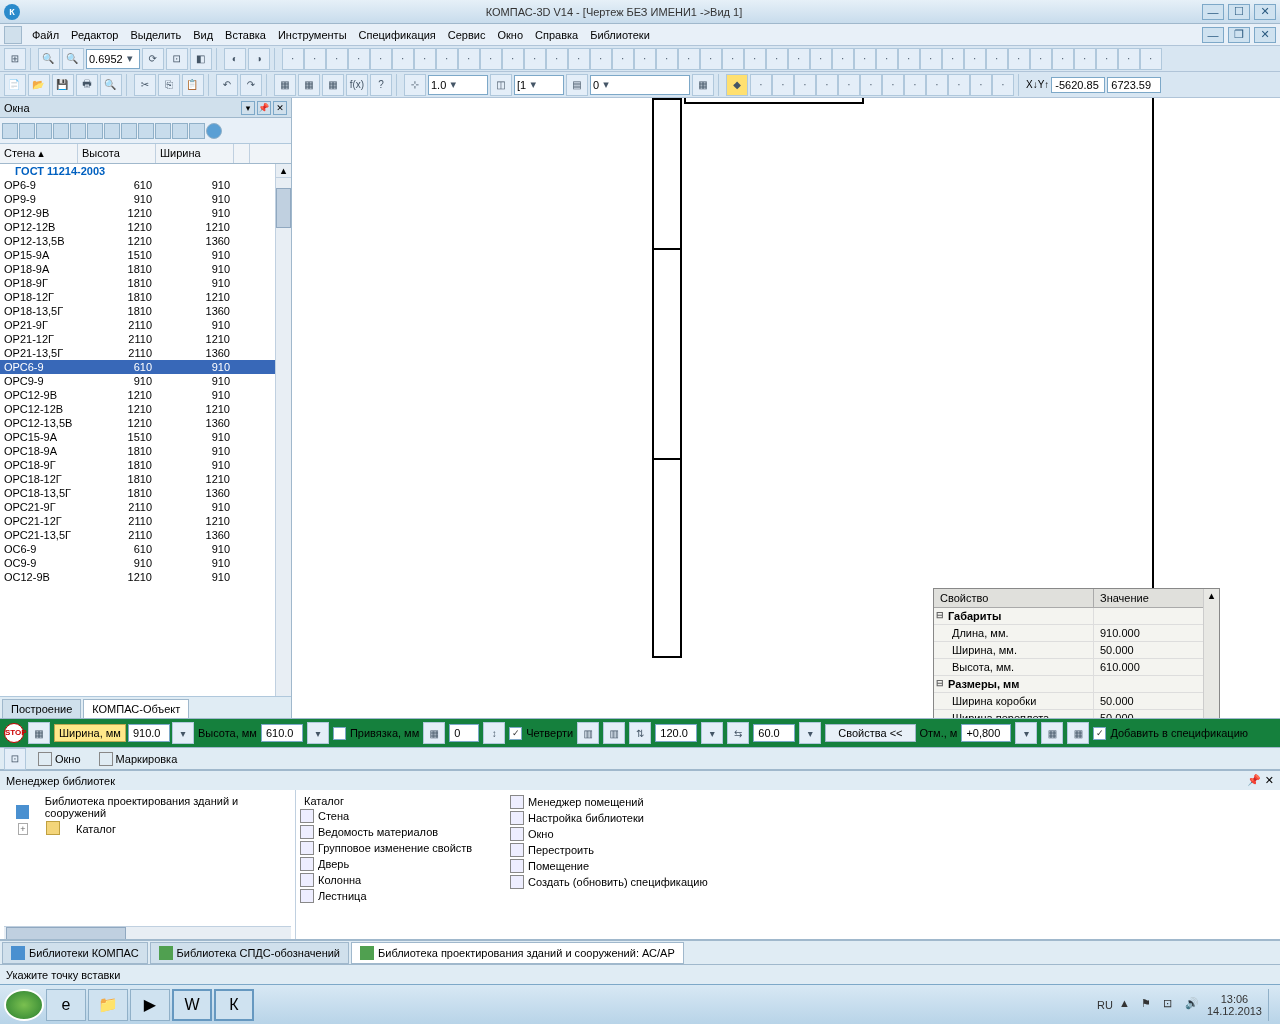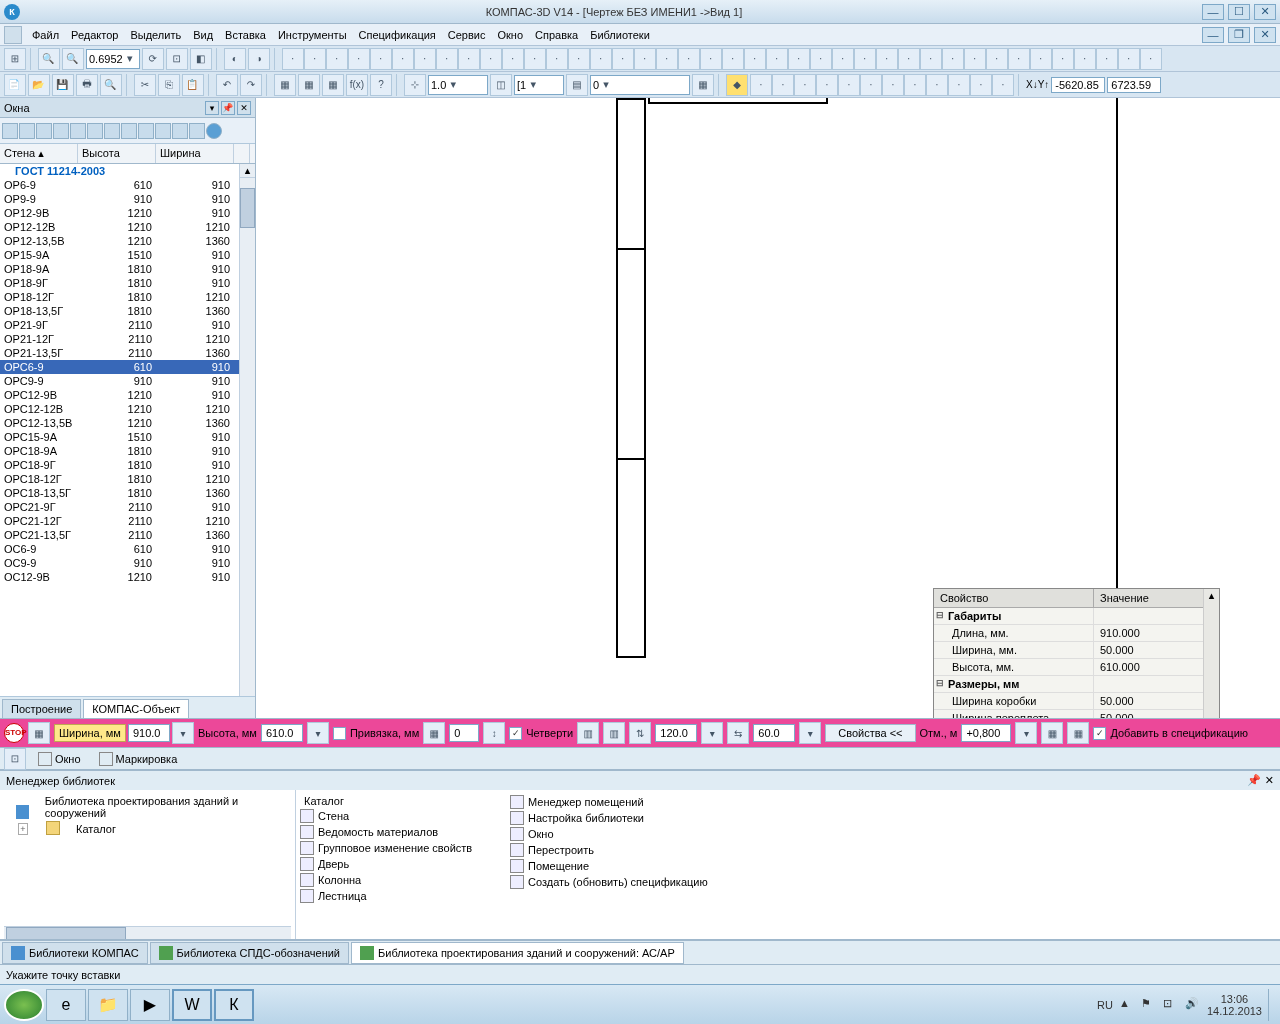--- a/index.html
+++ b/index.html
@@ -11,21 +11,21 @@
 .winbtns span { width:22px;height:16px;border:1px solid #7da8c8;background:#cfe2f0;display:inline-flex;align-items:center;justify-content:center;color:#2b5a80;font-size:11px;cursor:pointer;}
 .menubar { height: 22px; background:#e8f0f8; display:flex; align-items:center; padding:0 4px; gap:2px; border-bottom:1px solid #b0c4d8;}
 .menubar .micon { width:18px;height:18px;background:#d0e0ec;border:1px solid #a0b8cc; margin-right:2px;}
 .menubar .mitem { padding:2px 6px; cursor:pointer; }
 .toolbar { height:26px; background:#d8e6f2; display:flex; align-items:center; padding:0 4px; gap:2px; border-bottom:1px solid #b0c4d8;}
 .tbtn { width:22px; height:22px; background:#e4eef8; border:1px solid #b0c8dc; display:inline-flex; align-items:center; justify-content:center; font-size:10px; color:#456; cursor:pointer;}
 .tsep { width:4px; height:22px; border-left:1px solid #b0c8dc; margin:0 2px;}
 .tcombo { height:20px; border:1px solid #7da8c8; background:#fff; display:inline-flex; align-items:center; padding:0 2px; font-size:11px;}
 .tcombo .dd { width:14px; text-align:center; color:#456; cursor:pointer;}
 .mainrow { flex:1 1 auto; display:flex; min-height:0; background:#d4e4f0;}
-.leftpanel { width:256px; background:#e8f0f8; border-right:1px solid #a0b8cc; display:flex; flex-direction:column;}
+.leftpanel { width:292px; background:#e8f0f8; border-right:1px solid #a0b8cc; display:flex; flex-direction:column;}
 .panel-hdr { height:20px; background:#d0e0ec; display:flex; align-items:center; padding:0 4px; font-size:11px; border-bottom:1px solid #a0b8cc;}
 .panel-hdr .pin { margin-left:auto; display:flex; gap:2px;}
 .panel-hdr .pin span{ width:14px;height:14px; border:1px solid #7da8c8; text-align:center;line-height:12px;font-size:9px;cursor:pointer;}
 .iconstrip { height:26px; display:flex; align-items:center; gap:1px; padding:2px; border-bottom:1px solid #b0c8dc;}
 .iconstrip .sicon{ width:16px;height:16px;background:#c8dcec;border:1px solid #90b0c8;}
 .iconstrip .sicon.round{ border-radius:50%; }
 .tblhdr { display:flex; background:#f0f4f8; border-bottom:1px solid #a0b8cc; font-size:11px;}
 .tblhdr div { padding:3px 4px; border-right:1px solid #c0d0e0;}
 .tblhdr .c1{width:78px;} .tblhdr .c2{width:78px;text-align:left;} .tblhdr .c3{width:78px;}
 .tblbody { flex:1; overflow-y:auto; background:#fff; position:relative;}
@@ -44,21 +44,21 @@
 .proppanel { position:absolute; right:60px; top:490px; width:287px; background:#f4f4f0; border:1px solid #888; z-index:5;}
 .proppanel .phdr { display:flex; background:#e0e0dc; border-bottom:1px solid #aaa;}
 .proppanel .phdr div { padding:3px 6px; font-size:11px;}
 .proppanel .phdr .pc1{ width:160px; border-right:1px solid #aaa;} .proppanel .phdr .pc2{flex:1;}
 .proppanel .prow { display:flex; border-bottom:1px solid #ddd; font-size:11px;}
 .proppanel .prow .pc1{ width:160px; padding:2px 4px 2px 18px; border-right:1px solid #ddd;}
 .proppanel .prow .pc2{ flex:1; padding:2px 6px;}
 .proppanel .pgroup .pc1 { font-weight:bold; padding-left:14px;}
 .proppanel .pgroup .pc1::before { content:"⊟"; position:absolute; margin-left:-12px; font-size:9px; color:#666;}
 .proppanel .scrollside{ width:16px; background:#e8e8e4; border-left:1px solid #ccc;}
-.midbar { background:#ec4899; padding:3px 4px; display:flex; align-items:center; gap:4px; border-top:1px solid #a0b8cc; border-bottom:1px solid #a0b8cc;}
+.midbar { background:#15803d; padding:3px 4px; display:flex; align-items:center; gap:4px; border-top:1px solid #a0b8cc; border-bottom:1px solid #a0b8cc;}
 .midbar .stopbtn { width:20px; height:20px; background:#fff; border:1px solid #c00; border-radius:50%; color:#c00; font-size:8px; font-weight:bold; text-align:center; line-height:18px;}
 .midbar .field { display:inline-flex; align-items:center; gap:2px;}
 .midbar .fieldlabel { background:#ffe88a; border:1px solid #c0a850; padding:2px 4px; font-size:11px;}
 .midbar .fieldinput { border:1px solid #7da8c8; background:#fff; padding:2px 4px; font-size:11px; width:42px;}
 .midbar .checkbox { width:13px; height:13px; border:1px solid #7da8c8; background:#fff; display:inline-flex; align-items:center; justify-content:center; font-size:9px; color:#333;}
 .tabrow2 { height:22px; background:#e0ecf4; display:flex; align-items:center; padding:0 4px; gap:6px; border-bottom:1px solid #a0b8cc;}
 .tabrow2 .t2 { display:flex; align-items:center; gap:3px; padding:2px 6px; cursor:pointer; font-size:11px;}
 .tabrow2 .t2 .t2icon { width:14px;height:14px;border:1px solid #888;}
 .libmgr-hdr { height:20px; background:#e0ecf4; display:flex; align-items:center; padding:0 6px; font-size:11px; border-top:1px solid #a0b8cc;}
 .libmgr-hdr .pin { margin-left:auto; display:flex; gap:4px;}

